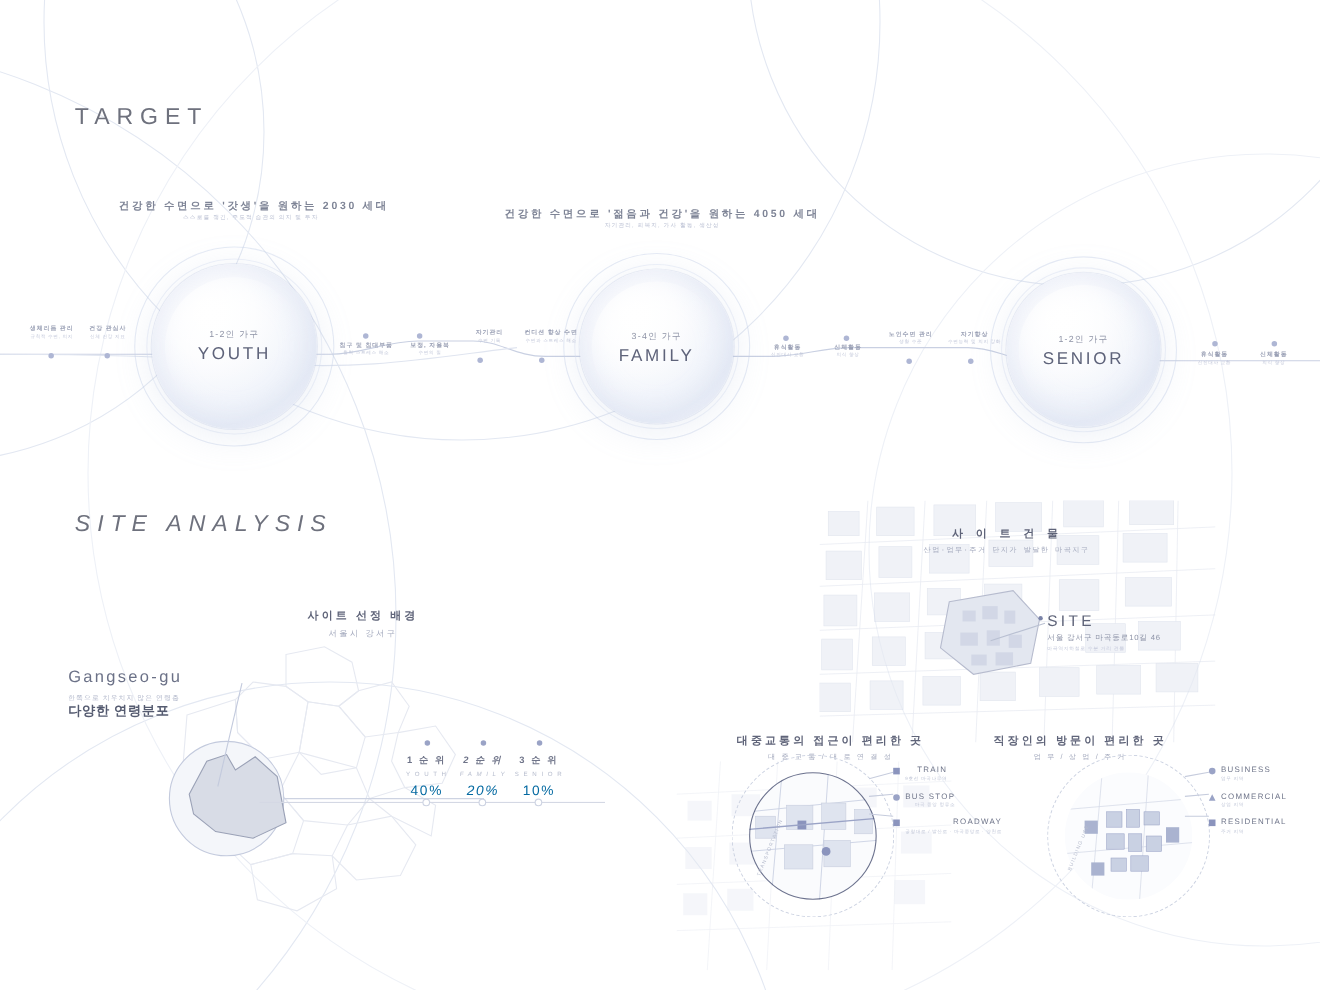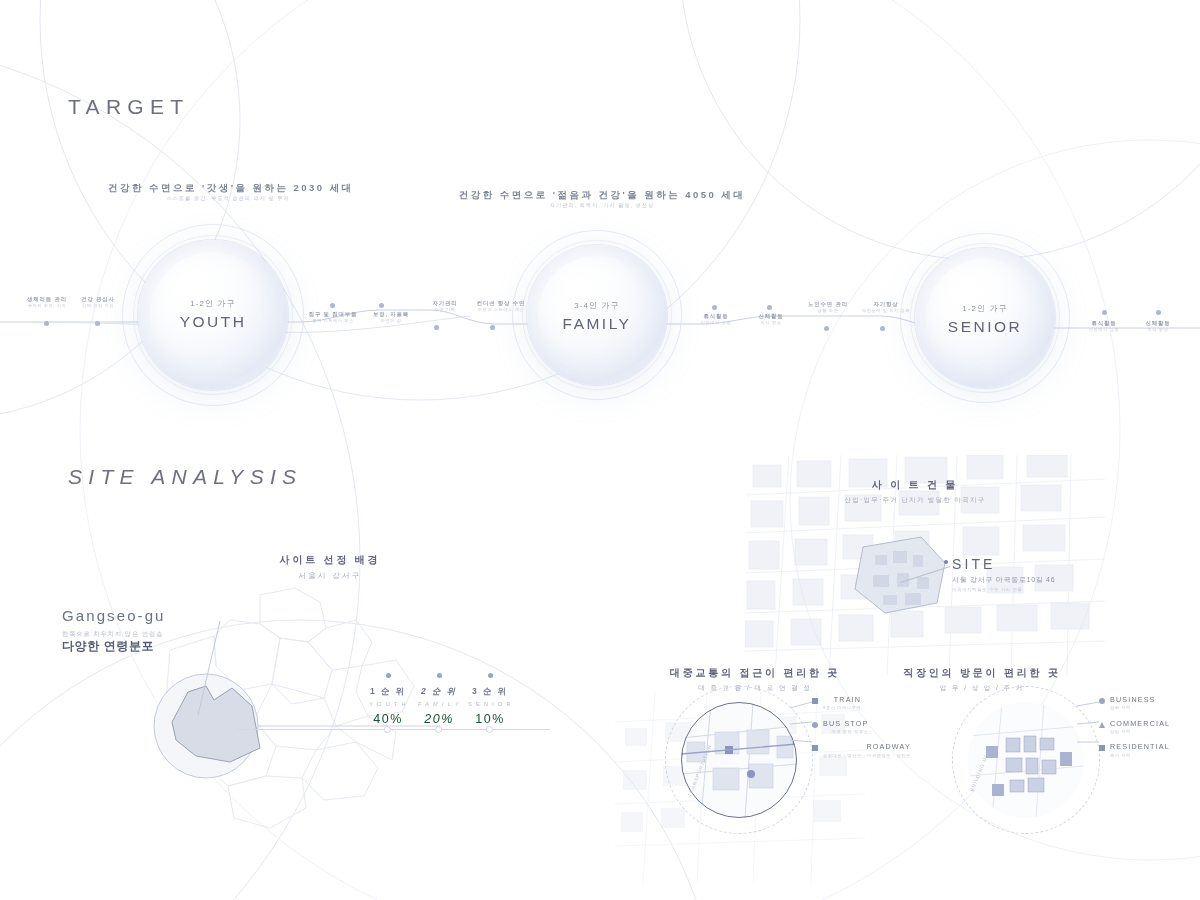--- a/index.html
+++ b/index.html
@@ -91,21 +91,21 @@
   #gangseo-kr {
     position:absolute; left:62px; top:638px;
     font-size:12px; letter-spacing:.05em; color:#555b70; font-weight:700; white-space:nowrap;
   }
 
   
   .rank { position:absolute; text-align:center; white-space:nowrap; }
   .rank .dot { width:5px;height:5px;border-radius:50%;background:#9aa3c6;margin:0 auto 8px;}
   .rank .r  { font-size:8.5px; letter-spacing:.22em; color:#6f7489; font-weight:700;}
   .rank .n  { font-size:5.6px; letter-spacing:.24em; color:#b6bccd; margin-top:3px;}
-  .rank .p  { font-size:12.5px; letter-spacing:.12em; color:#14532d; margin-top:5px;}
+  .rank .p  { font-size:12.5px; letter-spacing:.12em; color:#0369a1; margin-top:5px;}
 
   .rank-axis {
     position:absolute; height:1px; background:#d4d8e4;
   }
   .tick {
     position:absolute; width:7px;height:7px;border-radius:50%;
     background:#fff;border:1px solid #cdd3e2;
   }
 
   
@@ -409,21 +409,21 @@
         <rect x="168" y="100" width="10" height="12"></rect>
           <rect x="128" y="120" width="16" height="12"></rect>
         <rect x="152" y="118" width="12" height="14"></rect>
           <rect x="172" y="122" width="12" height="12"></rect>
         <rect x="138" y="140" width="14" height="10"></rect>
           <rect x="160" y="138" width="16" height="12"></rect>
       </g>
     </g>
   </svg>
 
-  <div class="blk-title" style="left:775px; top:478px; width:280px;">
+  <div class="blk-title" style="left:775px; top:478px; width:280px;font-family:Liberation Mono, monospace;">
     <div class="main">사 이 트  건 물</div>
     <div class="sub" style="font-size:6.5px;letter-spacing:.2em">산업·업무·주거  단지가  발달한  마곡지구</div>
   </div>
 
   <div id="callout-line"></div>
   <div id="callout-dot"></div>
   <div id="site-callout">
     <div class="en">SITE</div>
     <div class="ad">서울 강서구 마곡동로10길 46</div>
     <div class="ad2">마곡역지하철로 수분 거리 건물</div>

